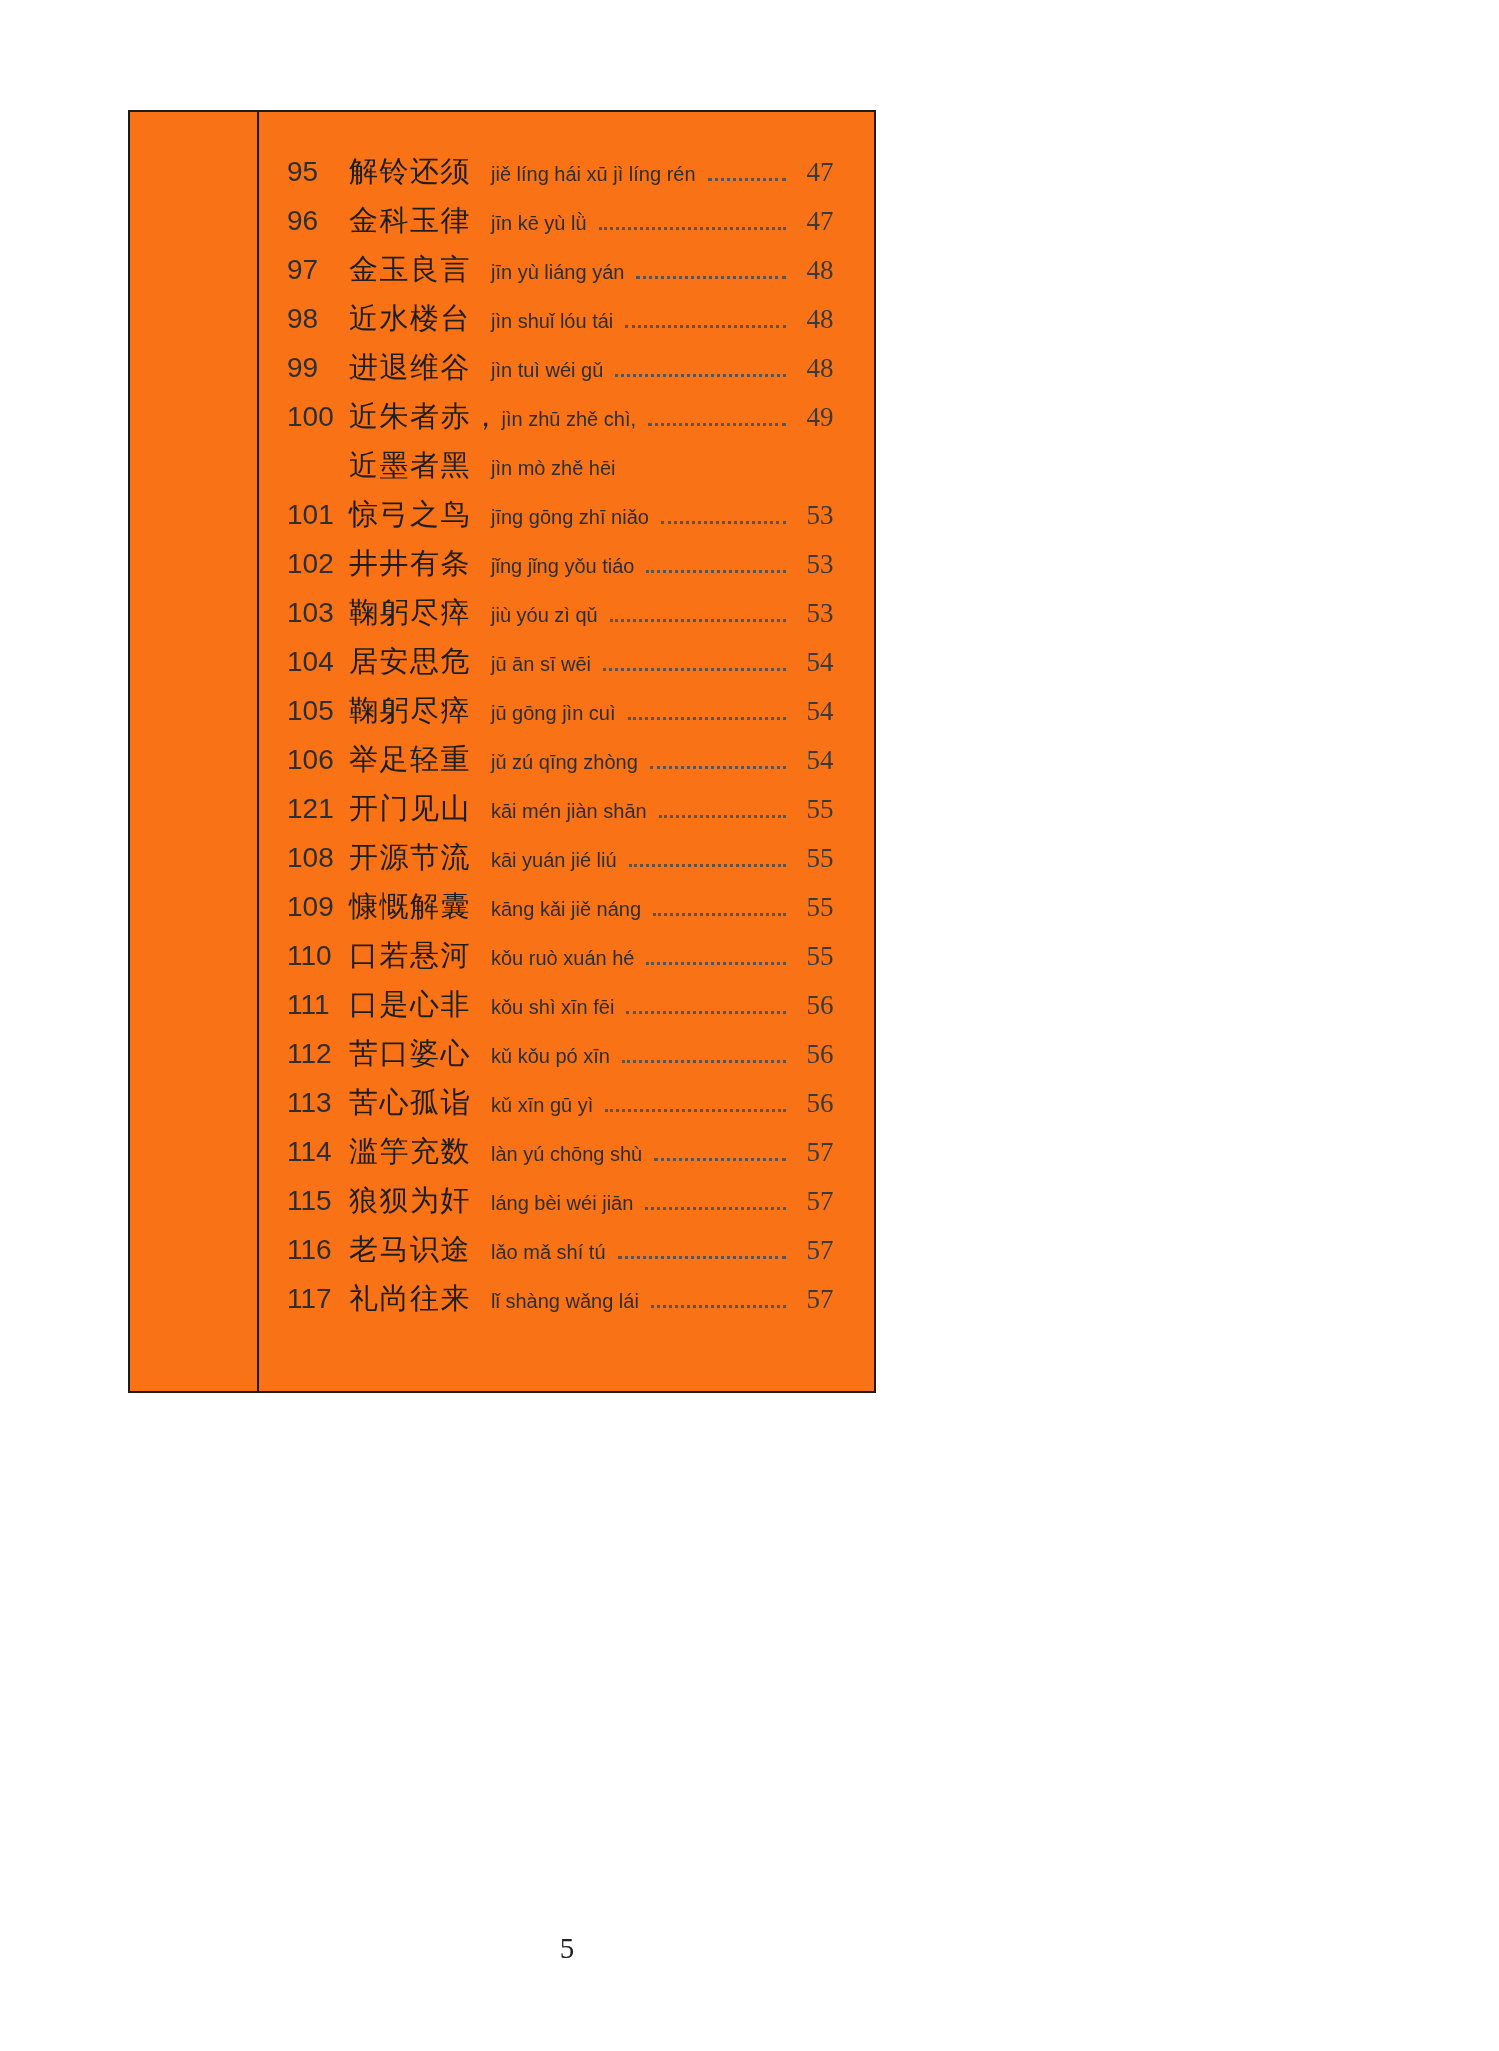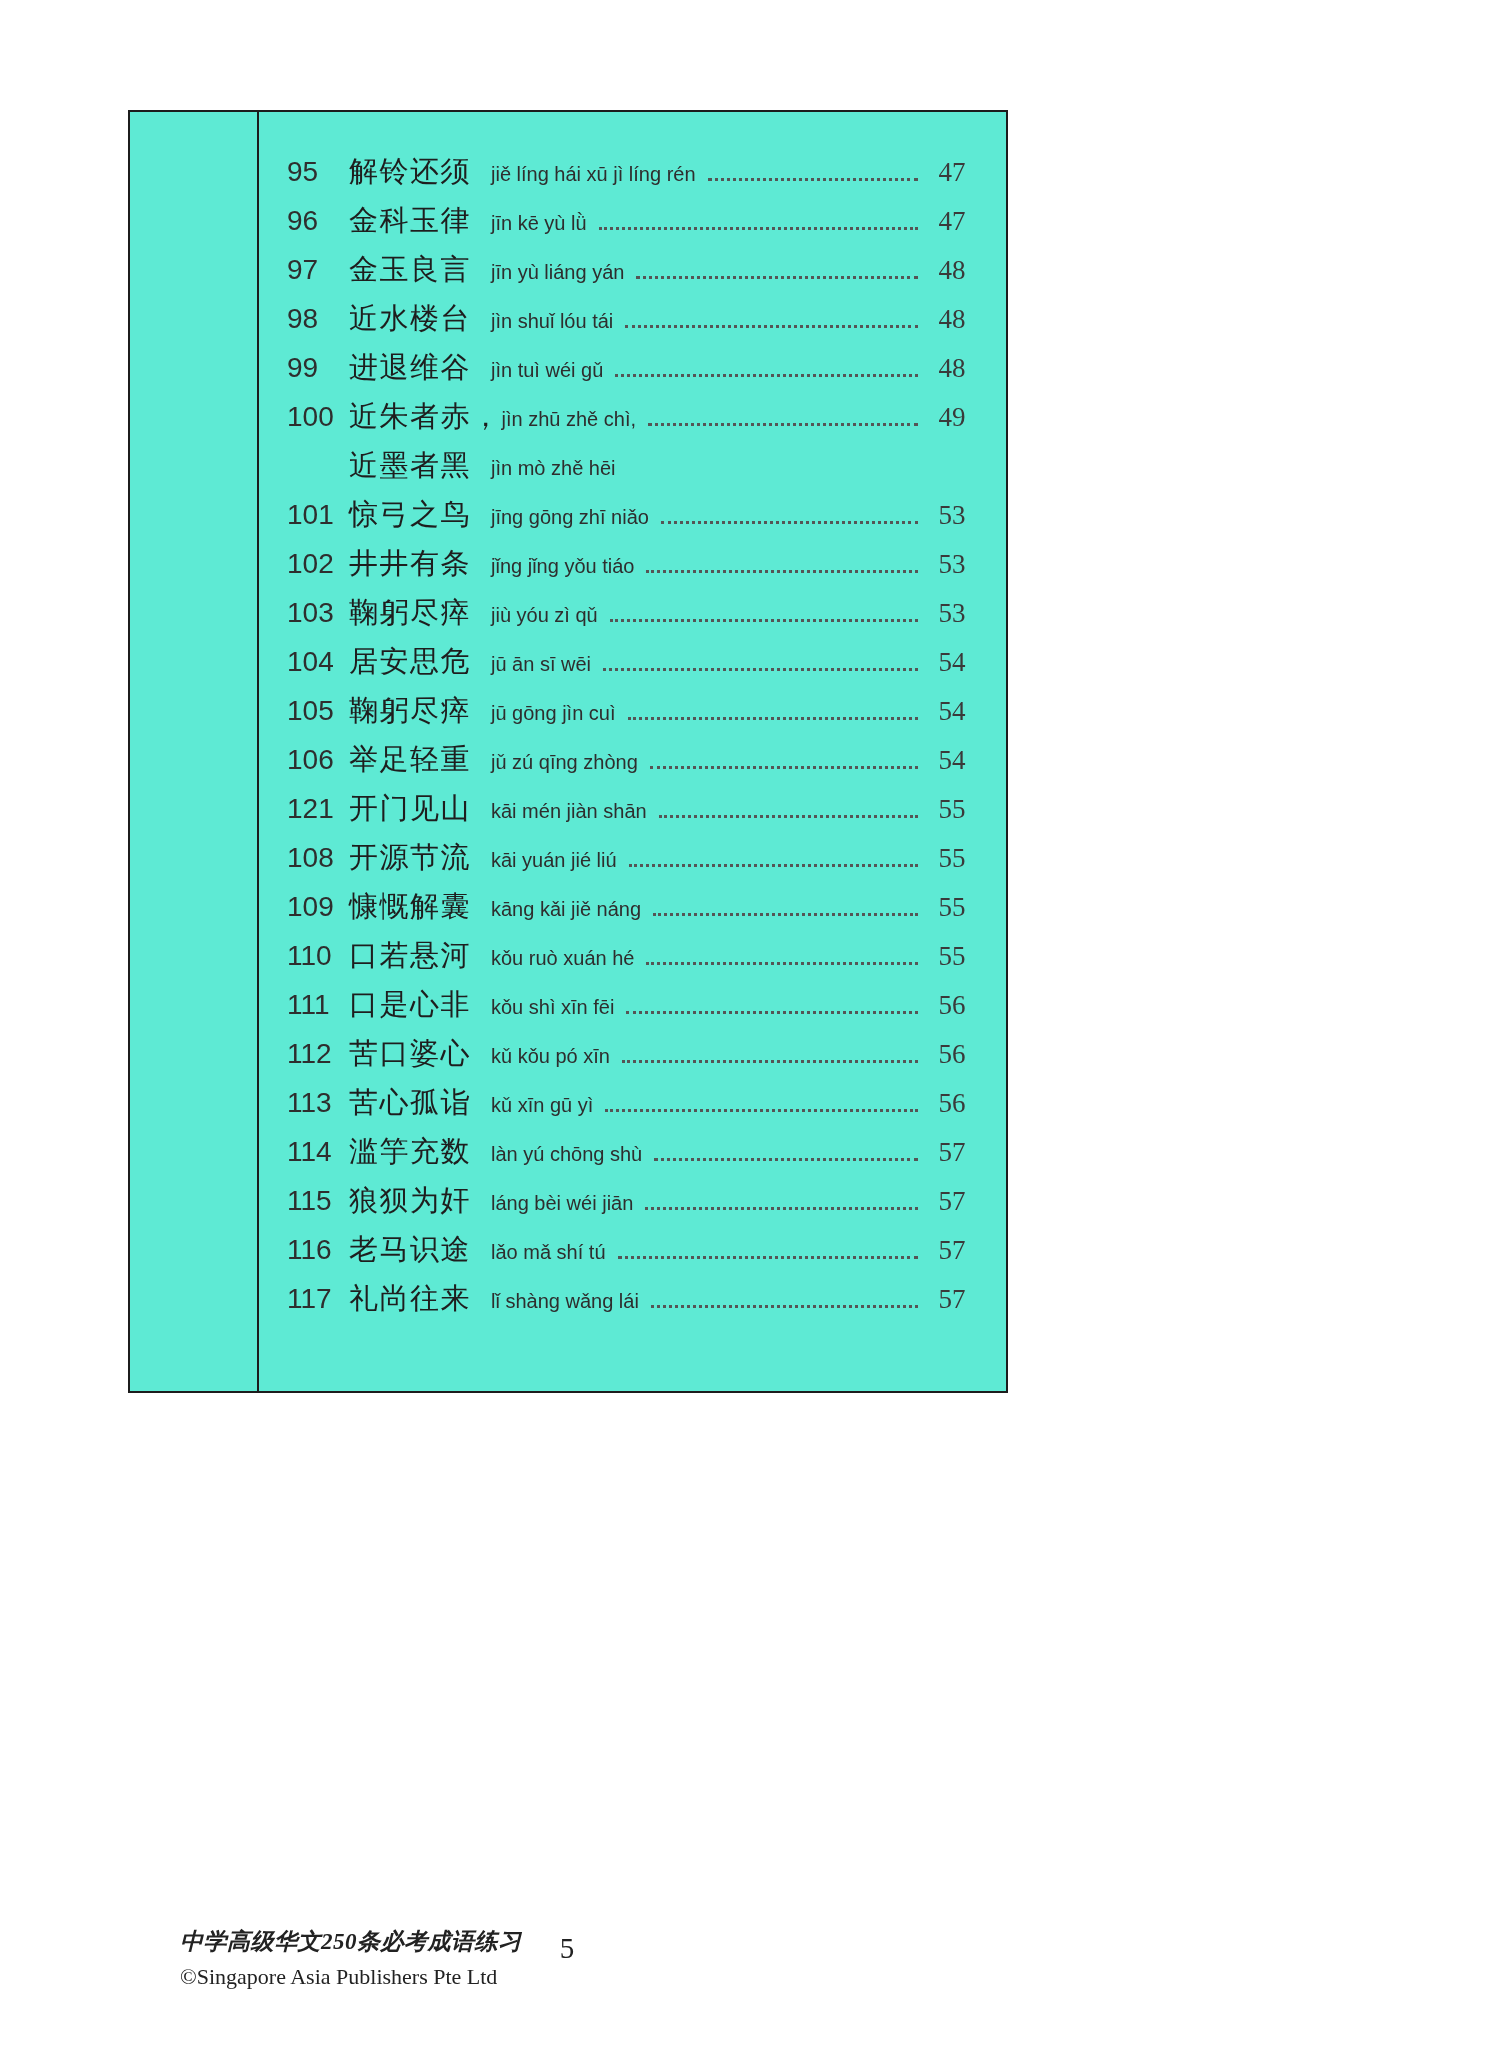--- a/index.html
+++ b/index.html
@@ -14,25 +14,25 @@
     margin: 0 auto;
     background: #ffffff;
     font-family: "Liberation Sans", sans-serif;
     color: #222222;
     overflow: hidden;
   }
   .toc-box {
     position: absolute;
     left: 128px;
     top: 110px;
-    width: 880px;
+    width: 748px;
     height: 1283px;
     border: 2px solid #1c1c1c;
     box-sizing: border-box;
-    background: #5eead4;
+    background: #f97316;
   }
   .letter-divider {
     position: absolute;
     left: 127px;
     top: 0;
     bottom: 0;
     width: 2px;
     background: #1c1c1c;
   }
   .toc-rows {
@@ -320,20 +320,16 @@
     <span class="letter"></span>
     <span class="num">117</span>
     <span class="hanzi">礼尚往来</span>
     <span class="pinyin">lǐ shàng wǎng lái</span>
     <span class="dots"></span>
     <span class="pagenum">57</span>
   </div>
       </div>
   </div>
 
-  <div class="footer">
-    <div class="book-title">中学高级华文250条必考成语练习</div>
-    <div class="copyright">©Singapore Asia Publishers Pte Ltd</div>
-  </div>
 
   <div class="page-number">5</div>
 
 </div>
 
 </body></html>

